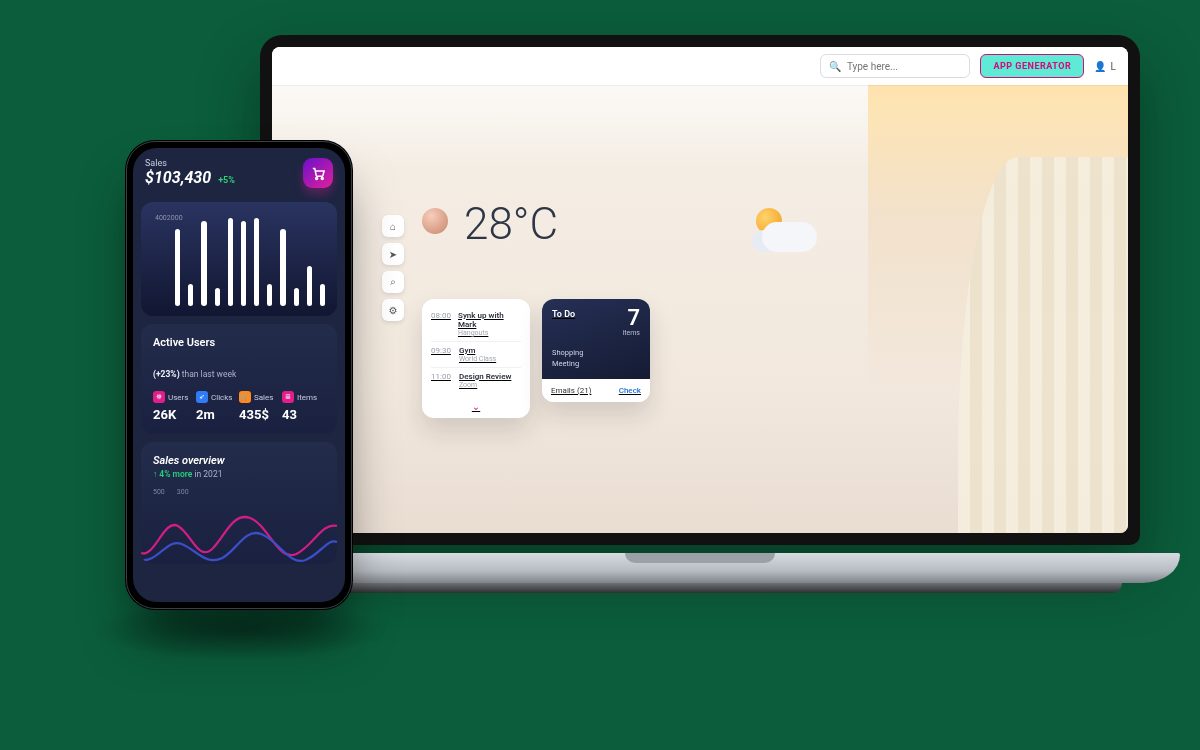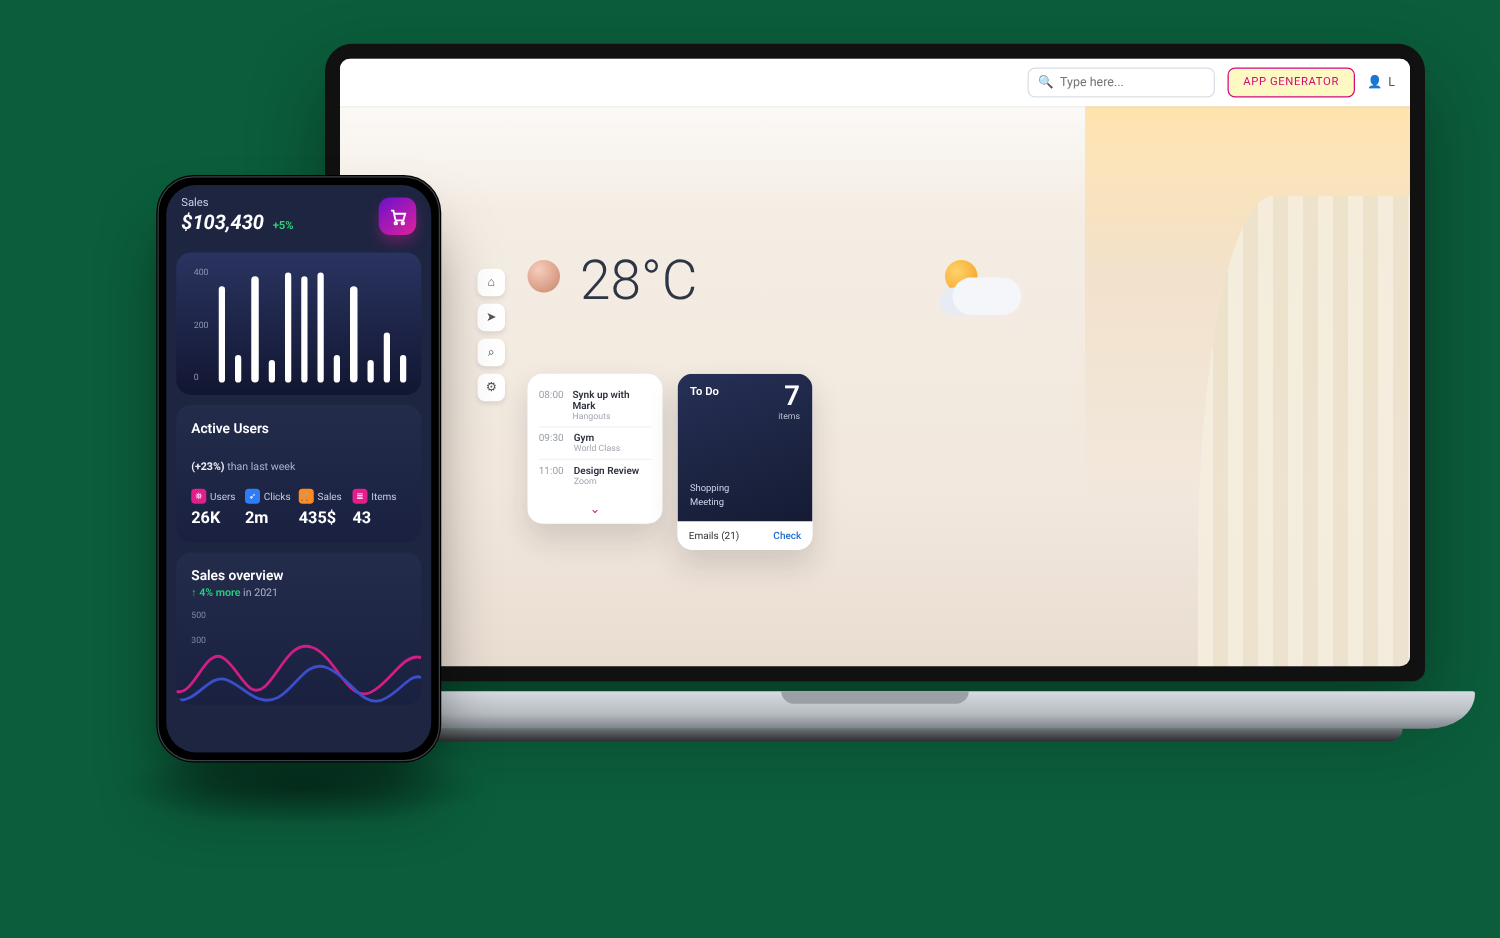--- a/index.html
+++ b/index.html
@@ -13,47 +13,47 @@
   .curtain { position:absolute; right:0; top:110px; bottom:0; width:170px; background: repeating-linear-gradient(90deg,#f5eede 0 12px,#ece2cc 12px 24px); opacity:.9; border-top-left-radius:60px 300px; }
   .laptop-base { position:absolute; left:0; bottom:0; width:960px; height:52px; }
   .laptop-deck { width:100%; height:30px; background: linear-gradient(180deg,#d7dbe0 0,#b7bcc2 60%,#7e8389 100%); border-radius: 2px 2px 40px 40px / 2px 2px 30px 30px; position:relative; }
   .laptop-notch { position:absolute; left:50%; top:0; transform:translateX(-50%); width:150px; height:10px; background:#9aa0a6; border-radius:0 0 10px 10px; }
   .laptop-foot { width:88%; margin:0 auto; height:10px; background: linear-gradient(180deg,#6d7074,#2d2f31); border-radius: 0 0 30px 30px; }
 
   
   .topbar { position:absolute; top:0; left:0; right:0; height:38px; background:#fff; display:flex; align-items:center; justify-content:flex-end; gap:10px; padding:0 12px; font-size:10px; box-shadow:0 1px 0 rgba(0,0,0,.05); z-index:5; }
   .search { display:flex; align-items:center; gap:5px; border:1px solid #d9dde3; border-radius:6px; height:24px; padding:0 8px; width:150px; color:#8a8f98; }
   .search input { border:0; outline:0; font-size:10px; width:100%; color:#333; background:transparent; }
-  .appgen { border:1px solid #d20b7a; color:#d20b7a; font-weight:400; letter-spacing:.5px; font-size:9px; height:24px; padding:0 12px; border-radius:6px; display:flex; align-items:center; background:#fef9c3; cursor:pointer; }
+  .appgen { border:1px solid #d20b7a; color:#d20b7a; font-weight:700; letter-spacing:.5px; font-size:9px; height:24px; padding:0 12px; border-radius:6px; display:flex; align-items:center; background:#5eead4; cursor:pointer; }
   .userbit { display:flex; align-items:center; gap:4px; color:#555; font-size:10px; }
 
   
   .hero { position:absolute; left:150px; top:155px; width:540px; }
   .avatar { position:absolute; left:0; top:6px; width:26px; height:26px; border-radius:50%; background: radial-gradient(circle at 35% 30%, #f7cdbb, #c7856b); }
   .temp { font-size:44px; font-weight:300; color:#2e3544; letter-spacing:0; margin-left:42px; line-height:1; }
   .tempcond { font-size:9px; letter-spacing:1.5px; color:#8c93a1; margin-left:44px; margin-top:4px; }
   .sun { position:absolute; left:320px; top:6px; width:80px; height:48px; }
   .sun .cloud { position:absolute; left:20px; top:14px; width:55px; height:30px; background:#f4f6fa; border-radius:20px; box-shadow: -14px 4px 0 -4px #e7ebf4; }
   .sun .ball { position:absolute; left:14px; top:0; width:26px; height:26px; border-radius:50%; background: radial-gradient(circle at 35% 35%, #ffd36b, #f39b1d); }
 
   .sidecol { position:absolute; left:110px; top:168px; display:flex; flex-direction:column; gap:6px; }
   .sidebtn { width:22px; height:22px; border-radius:6px; background:#fff; color:#555; display:flex; align-items:center; justify-content:center; font-size:10px; box-shadow:0 2px 4px rgba(40,40,60,.12); cursor:pointer; }
 
   
   .cards { position:absolute; left:150px; top:252px; display:flex; gap:12px; align-items:flex-start; }
-  .card { width:108px; border-radius:12px; background:#fff; box-shadow:0 12px 24px rgba(30,30,50,.15); overflow:hidden; font-size:9px; }
+  .card { width:108px; border-radius:12px; background:#fff; box-shadow:0 12px 24px rgba(30,30,50,.15); overflow:hidden; font-size:9px;text-decoration:underline; }
   .cal { padding:8px 9px 4px; }
   .calrow { display:flex; gap:6px; padding:4px 0; border-bottom:1px solid #f0f1f4; }
   .calrow:last-of-type { border-bottom:0; }
   .caltime { color:#9aa0ab; font-size:8px; width:22px; }
   .calt { font-size:8px; font-weight:600; color:#2d3140; }
   .cals { font-size:7px; color:#a2a7b1; }
   .calchev { text-align:center; color:#d11d86; padding:4px 0 6px; font-size:10px; }
 
-  .todo { background: linear-gradient(160deg,#263056,#151b33); color:#fff; padding:10px; height:118px; position:relative; }
+  .todo { background: linear-gradient(160deg,#263056,#151b33); color:#fff; padding:10px; height:80px; position:relative; }
   .todo-title { font-size:9px; font-weight:600; }
   .todo-num { position:absolute; right:10px; top:6px; font-size:22px; font-weight:600; }
   .todo-items { position:absolute; right:10px; top:30px; font-size:7px; color:#b7bed2; }
   .todo-list { position:absolute; left:10px; bottom:10px; font-size:7.5px; color:#cdd3e6; line-height:1.5; }
   .footerbar { background:#fff; display:flex; justify-content:space-between; align-items:center; padding:7px 9px; font-size:8px; color:#333; cursor:pointer; }
   .footerbar span.link { color:#1f6fd1; font-weight:500; }
 
   .music { height:92px; background: linear-gradient(120deg,#a31f7e,#e22c9c 45%,#ff8d2f); color:#fff; padding:10px; position:relative; overflow:hidden; }
   .music::after{content:"";position:absolute;inset:0;background:
     radial-gradient(ellipse 140% 60% at 80% 130%, rgba(255,255,255,.22) 0, rgba(255,255,255,0) 60%),
@@ -76,39 +76,39 @@
 
   .saleshead { display:flex; justify-content:space-between; align-items:flex-start; padding:10px 12px 6px; }
   .saleshead .l .lbl { font-size:9px; color:#cbd0e2; }
   .saleshead .l .val { font-size:16px; font-weight:700;font-style:italic; }
   .saleshead .l .pct { font-size:9px; color:#30d679; font-weight:600; margin-left:3px; }
   .cartbtn { width:30px; height:30px; border-radius:9px; background: linear-gradient(140deg,#6a11cb,#e1209c); display:flex; align-items:center; justify-content:center; box-shadow:0 6px 10px rgba(210,30,150,.35); cursor:pointer; }
 
   .chartcard { background: linear-gradient(180deg,#2a3460,#111631); padding:12px 12px 10px; }
   .bars { display:flex; align-items:flex-end; gap:8px; height:92px; margin-left:22px; }
   .bars .bar { width:6px; border-radius:3px; background:#fff; }
-  .ylab { position:absolute; left:14px; font-size:7px; color:#8d94af; display:flex; flex-direction:column; justify-content:space-between; height:92px; }
+  .ylab { position:absolute; left:14px; font-size:7px; color:#8d94af; display:flex; flex-direction:row; justify-content:space-between; height:92px; }
 
   .active { background: linear-gradient(180deg,#242c4b,#1a2140); padding:12px; }
   .active .ttl { font-size:11px; font-weight:600; }
   .active .sub { font-size:8.5px; color:#aab1c9; margin-top:20px; }
   .active .sub b { color:#eef1fb; }
   .metrics { display:flex; justify-content:space-between; margin-top:12px; }
   .metric { flex:1; }
   .metric .mh { display:flex; align-items:center; gap:3px; font-size:8px; color:#c4cadf; }
   .metric .mi { width:12px; height:12px; border-radius:3px; display:flex; align-items:center; justify-content:center; font-size:7px; color:#fff; }
   .metric .mv { font-size:13px; font-weight:700; margin-top:4px; }
 
   .over { background: linear-gradient(180deg,#242c4b,#1a2140); padding:12px; position:relative; height:122px; overflow:hidden; }
-  .over .ttl { font-size:11px; font-weight:600; }
+  .over .ttl { font-size:11px; font-weight:600;font-style:italic; }
   .over .sub { font-size:8.5px; margin-top:2px; }
   .over .sub .up { color:#25d07a; font-weight:600; }
   .over .sub .rest { color:#aab1c9; }
   .over svg { position:absolute; left:0; right:0; bottom:-4px; width:100%; height:60px; }
-  .yl2 { position:absolute; left:12px; top:46px; font-size:7px; color:#7d86a5; display:flex; flex-direction:column; gap:12px; }
+  .yl2 { position:absolute; left:12px; top:46px; font-size:7px; color:#7d86a5; display:flex; gap:12px; }
 
   
   .ico { font-style:normal; }
 </style>
 </head>
 <body>
 
 <div class="laptop">
   <div class="laptop-screen">
     <div class="laptop-viewport">

